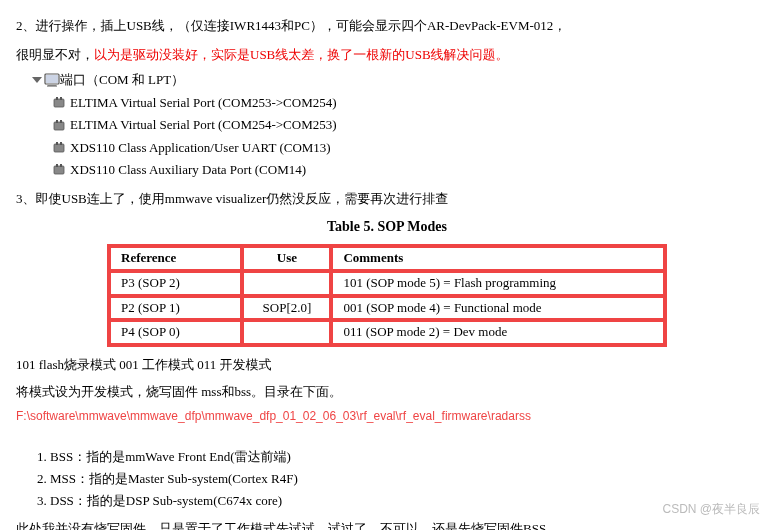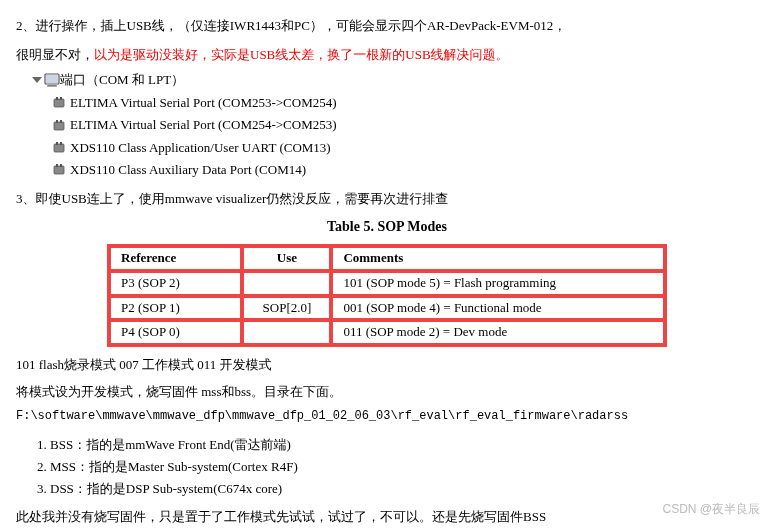--- a/index.html
+++ b/index.html
@@ -73,23 +73,23 @@
     }
     .sop-table .col-ref { width: 120px; }
     .sop-table .col-use { width: 80px; text-align: center; }
     .sop-table .col-comments { width: 300px; }
     .mode-notes {
       margin: 6px 0 4px 0;
       font-size: 13px;
     }
     .path-text {
       font-size: 12px;
-      color: #000000;
-      margin-bottom: 8px;
-      font-family: Liberation Mono, monospace;
+      color: #ef4444;
+      margin-bottom: 20px;
+      font-family: Liberation Sans, sans-serif;
     }
     .list-block {
       margin: 4px 0 6px 18px;
     }
     .list-item {
       font-size: 13px;
       line-height: 1.7;
       list-style-type: decimal;
     }
     ol.list-block {
@@ -203,21 +203,21 @@
         <td>001 (SOP mode 4) = Functional mode</td>
       </tr>
       <tr>
         <td>P4 (SOP 0)</td>
         <td class="col-use"></td>
         <td>011 (SOP mode 2) = Dev mode</td>
       </tr>
     </tbody>
   </table>
 
-  <div class="mode-notes">101 flash烧录模式   007 工作模式   011 开发模式</div>
+  <div class="mode-notes">101 flash烧录模式   001 工作模式   011 开发模式</div>
   <div class="mode-notes">将模式设为开发模式，烧写固件 mss和bss。目录在下面。</div>
   <div class="path-text">F:\software\mmwave\mmwave_dfp\mmwave_dfp_01_02_06_03\rf_eval\rf_eval_firmware\radarss</div>
 
   <ol class="list-block">
     <li class="list-item"><span>BSS：指的是mmWave Front End(雷达前端)</span></li>
     <li class="list-item"><span>MSS：指的是Master Sub-system(Cortex R4F)</span></li>
     <li class="list-item"><span>DSS：指的是DSP Sub-system(C674x core)</span></li>
   </ol>
 
   <div class="note-block">

